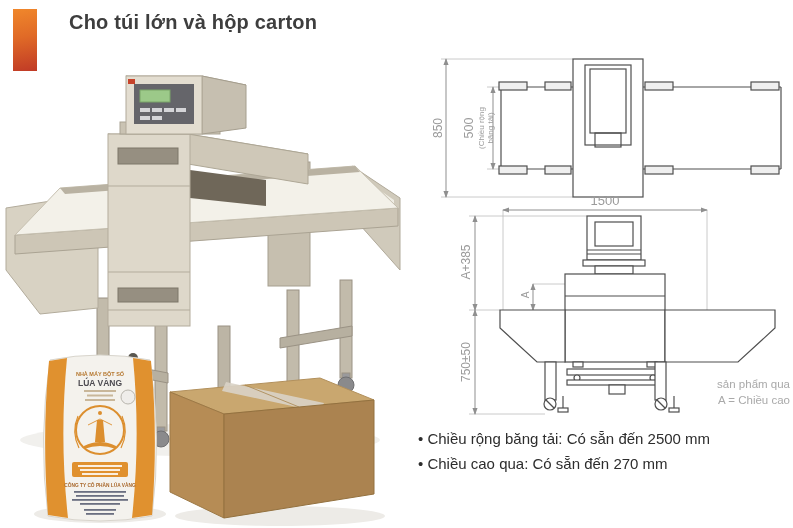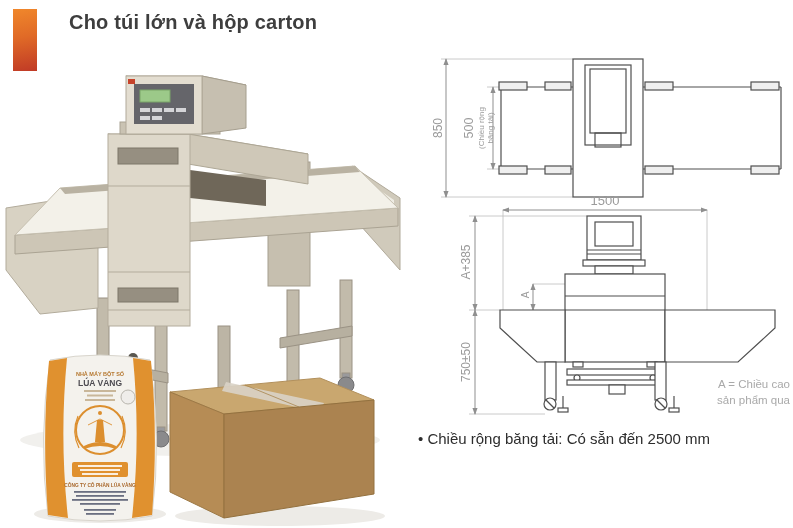--- a/index.html
+++ b/index.html
@@ -243,21 +243,22 @@
       <line x1="118" y1="204" x2="118" y2="216" fill="none"></line>
       <rect x="113" y="216" width="10" height="4"></rect>
       <circle cx="216" cy="212" r="6"></circle>
       <line x1="212" y1="208" x2="220" y2="216" fill="none"></line>
       <line x1="229" y1="204" x2="229" y2="216" fill="none"></line>
       <rect x="224" y="216" width="10" height="4"></rect>
     </g>
   </svg>
 
   <div class="legend">
+    <div>sản phẩm qua</div>
     <div>A = Chiều cao</div>
-    <div>sản phẩm qua</div>
   </div>
 
   <div class="specs">
     <div class="spec-row">Chiều rộng băng tải: Có sẵn đến 2500 mm</div>
+    <div class="spec-row">Chiều cao qua: Có sẵn đến 270 mm</div>
   </div>
 
 </div>
 
 </body></html>

